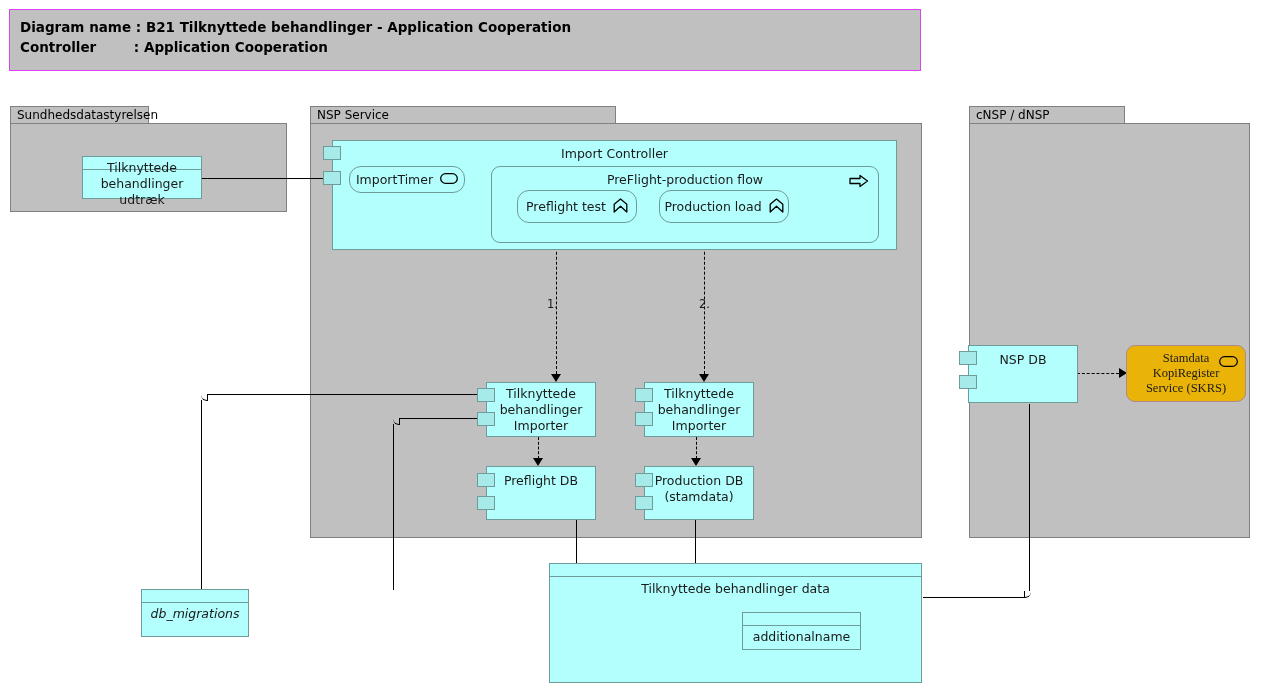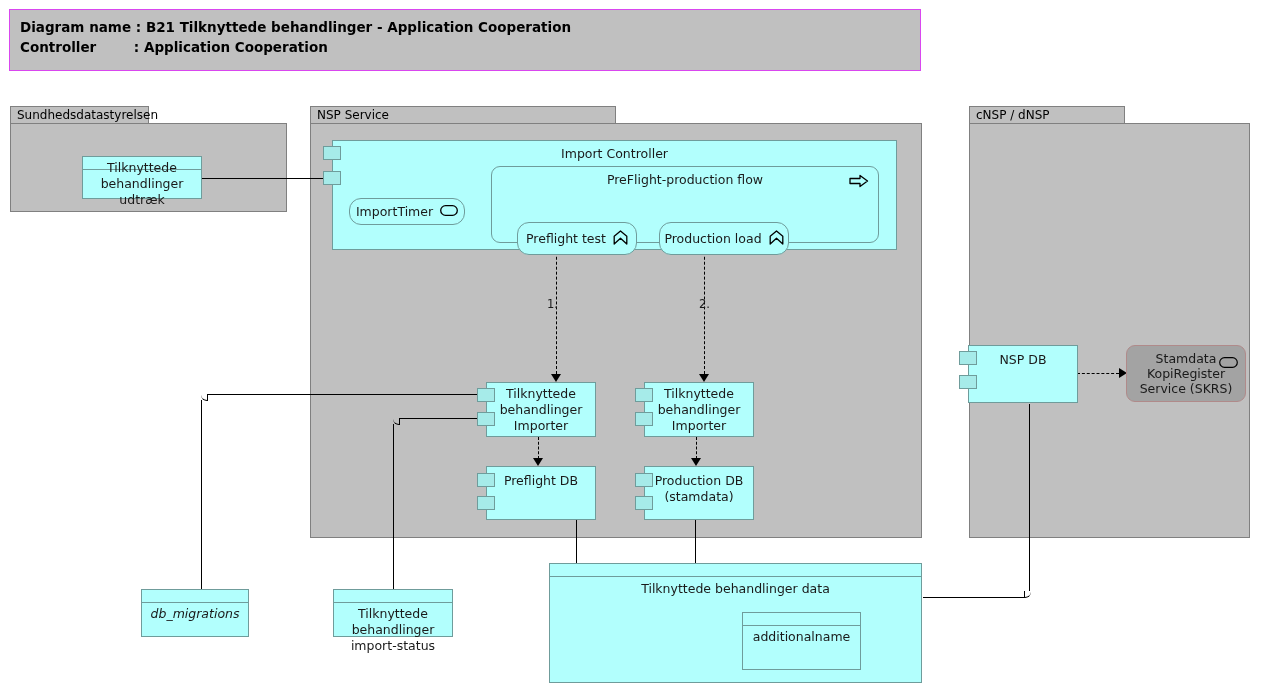--- a/index.html
+++ b/index.html
@@ -60,27 +60,27 @@
     border-radius:9px;
   }
   .archi .caption{
     position:absolute;left:0;right:0;top:5px;text-align:center;
     font-size:12.5px;line-height:16px;color:#1a1a1a;
   }
   .archi.plain{border-radius:0;}
   .archi .icon{position:absolute;}
 
   
-  .archi.pink{background:#a3a3a3;border-color:#b08a8a;}
+  .archi.pink{background:#eab308;border-color:#b08a8a;font-family:Liberation Serif, serif;}
 
   
   .pill{
     position:absolute;background:#b2fffd;border:1px solid #6f9c9b;box-sizing:border-box;
     border-radius:12px;display:flex;align-items:center;justify-content:center;
-    font-size:12.5px;color:#1a1a1a;gap:7px;margin-top:32px;
+    font-size:12.5px;color:#1a1a1a;gap:7px;
   }
 
   
   .line{position:absolute;background:#000;}
   .line.h{height:1px;}
   .line.v{width:1px;}
   .dash-v{position:absolute;width:0;border-left:1px dashed #000;}
   .dash-h{position:absolute;height:0;border-top:1px dashed #000;}
   .arrowdown{
     position:absolute;width:0;height:0;
@@ -232,36 +232,32 @@
     <span class="lbl" style="margin-top:6px;">Production DB (stamdata)</span>
   </div>
   <div class="port" style="left:635px;top:473px;"></div>
   <div class="port" style="left:635px;top:496px;"></div>
 
   <div class="dataobj" style="left:141px;top:589px;width:108px;height:48px;font-style:italic;">
     <div class="strip"></div>
     <div class="lbl" style="align-items:flex-start;padding-top:3px;">db_migrations</div>
   </div>
 
-  <div class="dataobj toplabel" style="left:333px;top:589px;width:120px;height:48px;">
-    <div class="strip"></div>
-    <div class="lbl" style="overflow:visible;">Tilknyttede behandlinger import-status</div>
-  </div>
 
   <div class="dataobj" style="left:574px;top:612px;width:119px;height:53px;">
     <div class="strip"></div>
     <div class="lbl" style="align-items:flex-start;padding-top:3px;word-break:break-all;">supplementtreatment</div>
   </div>
 
   <div class="dataobj" style="left:549px;top:563px;width:373px;height:120px;">
     <div class="strip"></div>
     <div class="lbl" style="align-items:flex-start;padding-top:4px;">Tilknyttede behandlinger data</div>
   </div>
 
-  <div class="dataobj" style="left:742px;top:612px;width:119px;height:58px;">
+  <div class="dataobj" style="left:742px;top:612px;width:119px;height:38px;">
     <div class="strip"></div>
     <div class="lbl" style="align-items:flex-start;padding-top:3px;">additionalname</div>
   </div>
 
   <div class="component" style="left:968px;top:345px;width:110px;height:58px;align-items:flex-start;">
     <span class="lbl" style="margin-top:6px;">NSP DB</span>
   </div>
   <div class="port" style="left:959px;top:351px;"></div>
   <div class="port" style="left:959px;top:375px;"></div>
 

